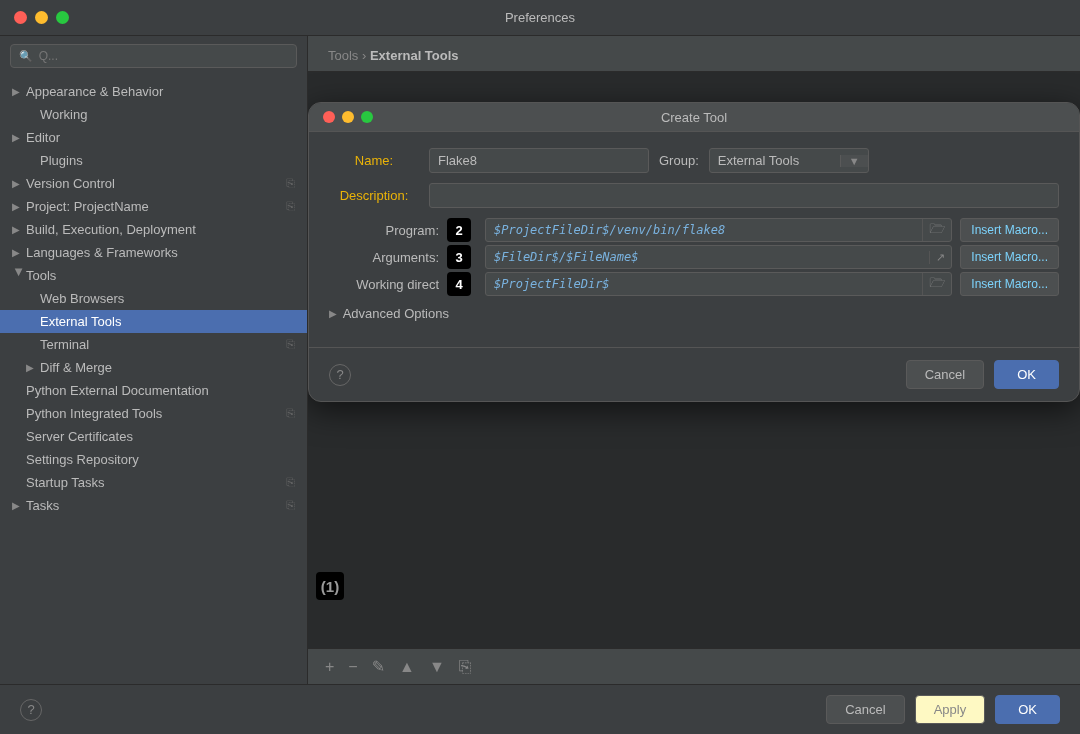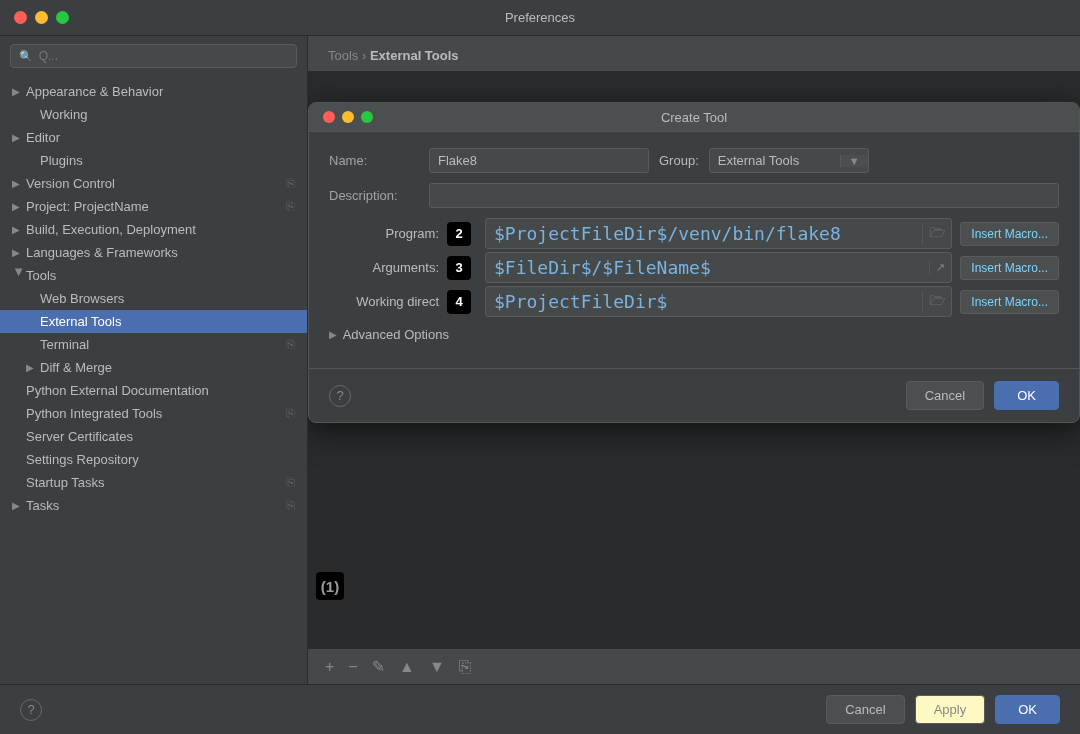--- a/index.html
+++ b/index.html
@@ -141,21 +141,21 @@
       background: rgba(0,0,0,0.4);
       display: flex;
       align-items: flex-start;
       justify-content: center;
       padding-top: 30px;
       z-index: 10;
     }
     .modal {
       background: #3c3f41;
       border: 1px solid #555;
-      border-radius: 8px;
+      border-radius: 13px;
       width: 796px;
       box-shadow: 0 8px 32px rgba(0,0,0,0.6);
       overflow: hidden;
     }
     .modal-title-bar {
       background: #4c4f50;
       display: flex;
       align-items: center;
       padding: 8px 14px;
       border-bottom: 1px solid #555;
@@ -187,22 +187,22 @@
       padding: 16px 20px;
     }
     .form-row {
       display: flex;
       align-items: center;
       margin-bottom: 10px;
       gap: 10px;
     }
     .form-label {
       min-width: 90px;
-      text-align: left;
-      color: #a3a3a3;
+      text-align: center;
+      color: #eab308;
       font-size: 13px;
     }
     .form-input {
       flex: 1;
       background: #45494a;
       border: 1px solid #5a5a5a;
       border-radius: 3px;
       padding: 4px 8px;
       color: #bbbbbb;
       font-size: 13px;
@@ -269,23 +269,24 @@
       border: 1px solid #5a5a5a;
       border-radius: 3px;
       overflow: hidden;
     }
     .tool-input {
       flex: 1;
       background: transparent;
       border: none;
       outline: none;
       color: #7ab3e0;
-      font-size: 18px;
+      font-size: 12px;
       padding: 4px 8px;
       font-family: monospace;
+      font-style: italic;
     }
     .tool-folder-icon {
       padding: 0 6px;
       color: #888;
       font-size: 13px;
       cursor: pointer;
       border-left: 1px solid #555;
     }
     .insert-macro-btn {
       background: #4c4f50;

